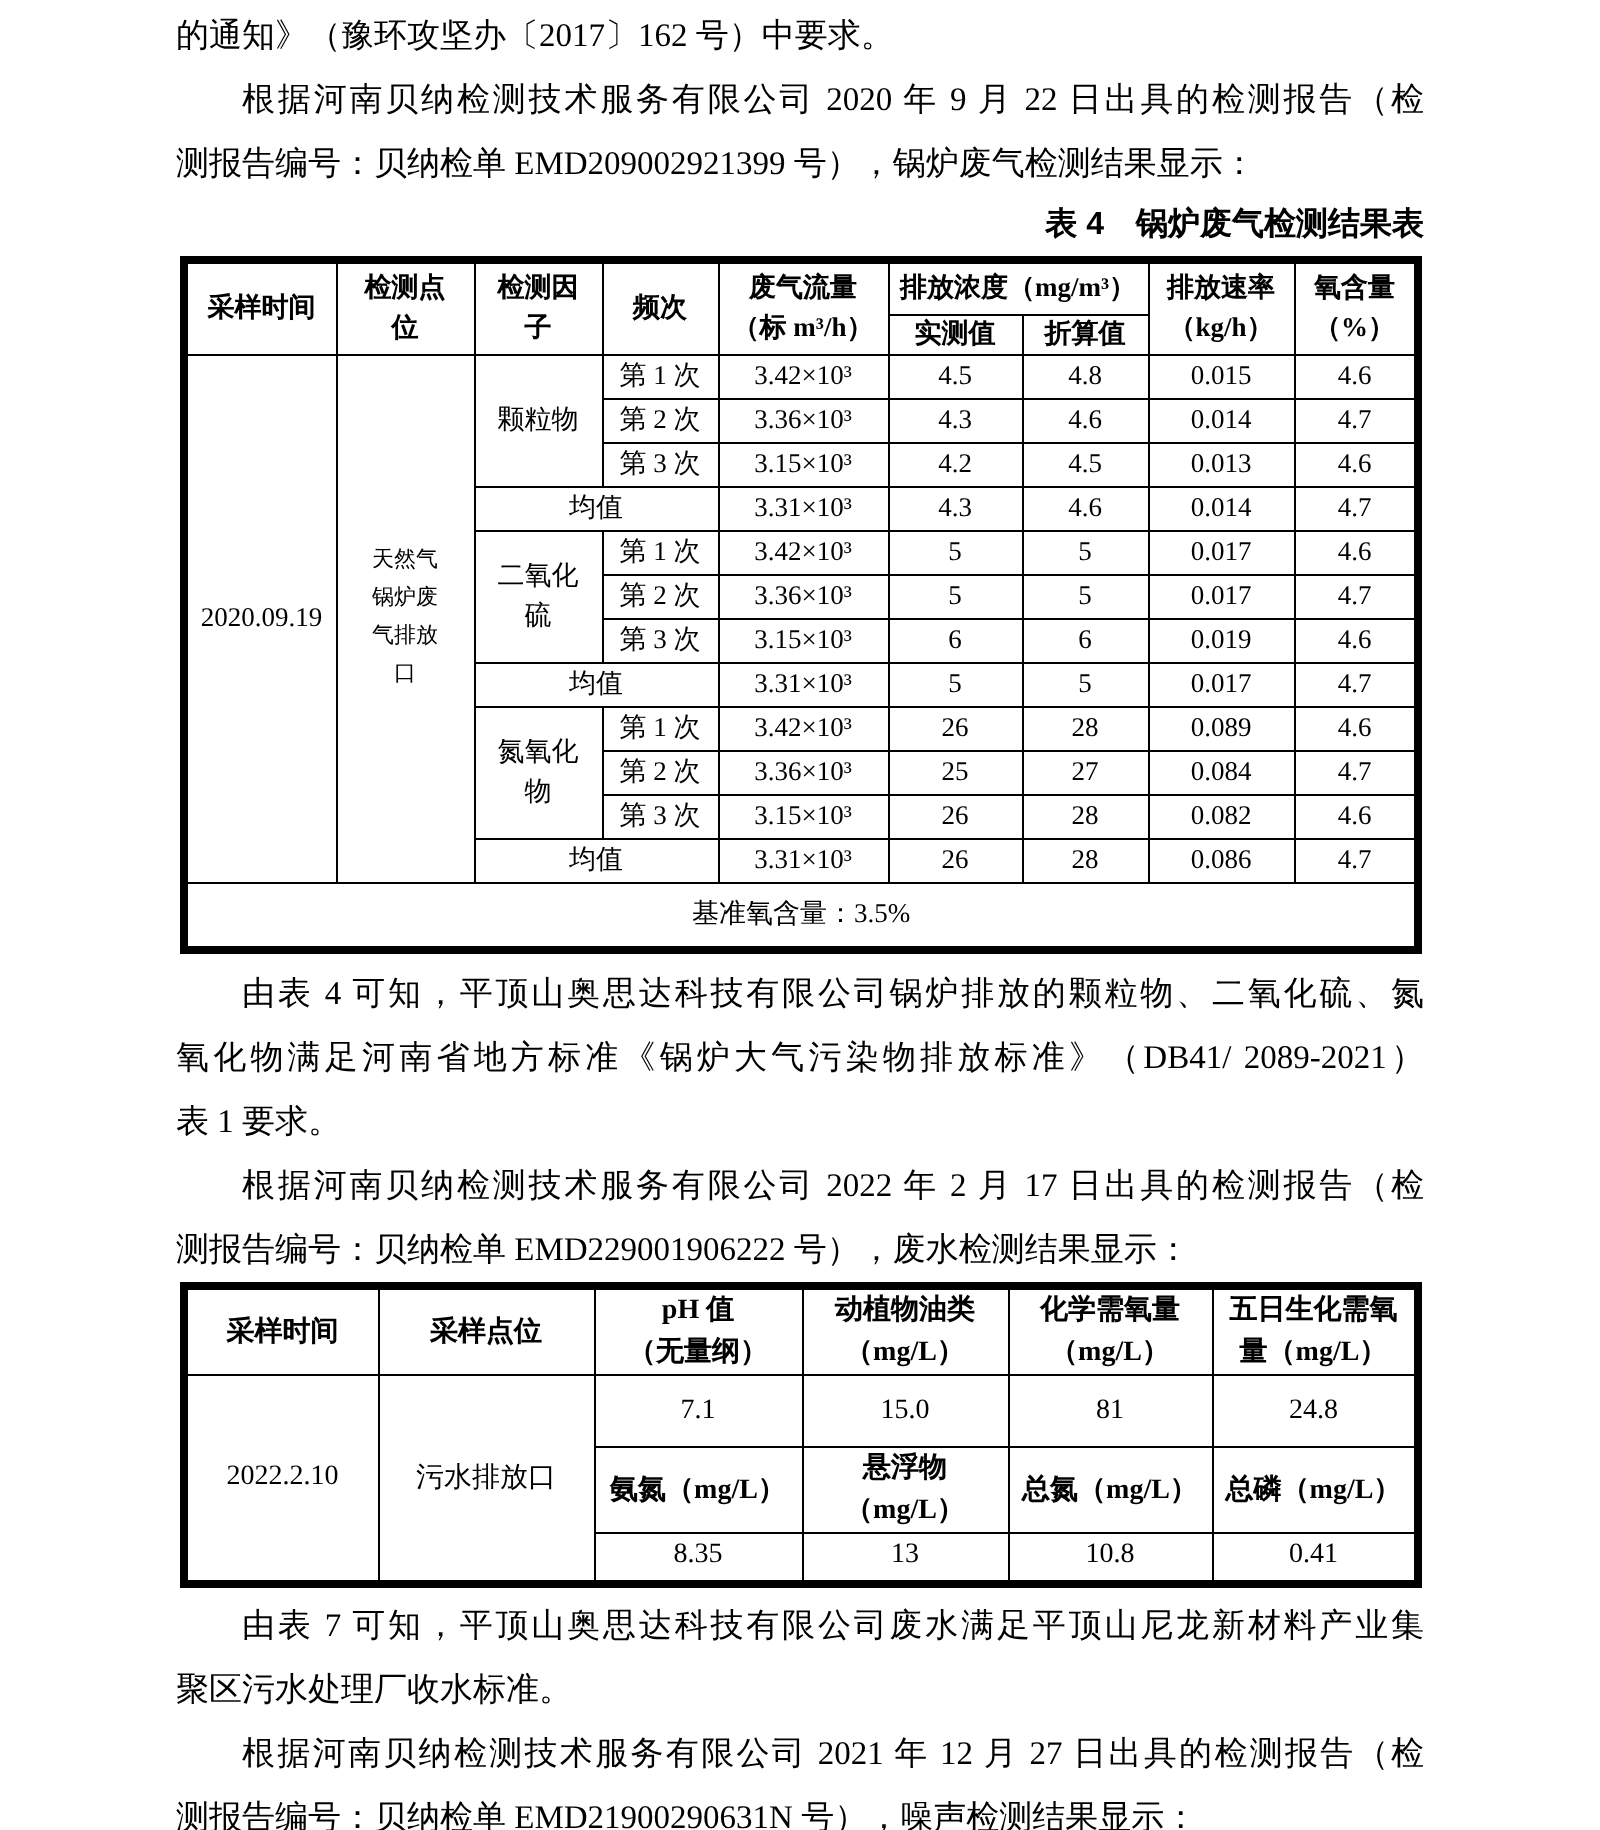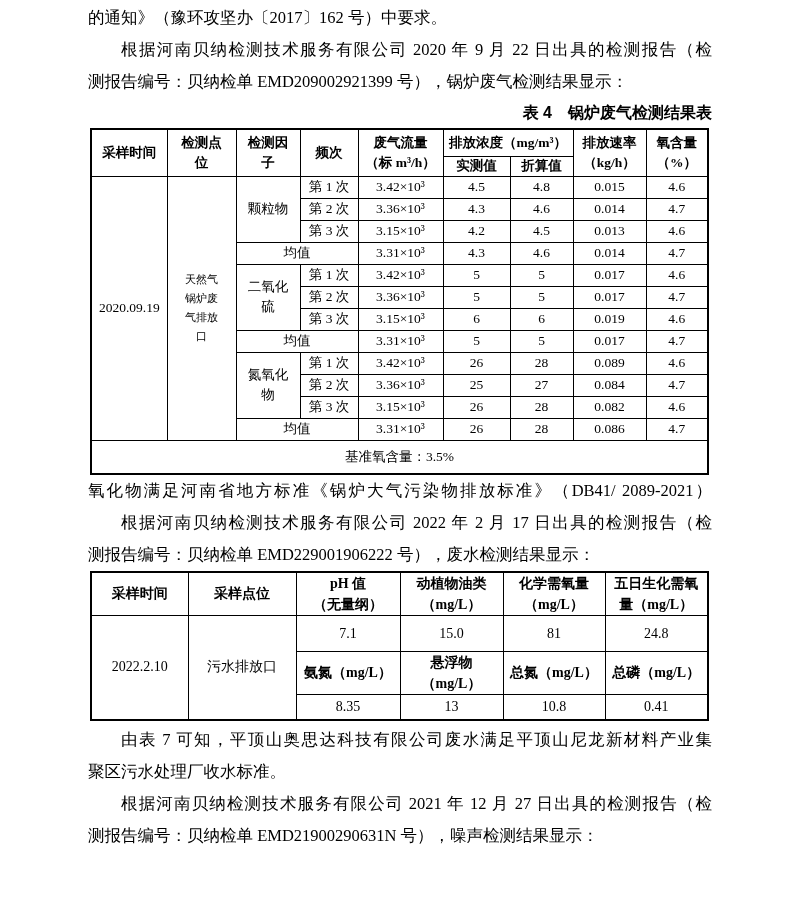--- a/index.html
+++ b/index.html
@@ -11,21 +11,21 @@
   .indent { text-indent:33px; }
   .fill { white-space:normal; text-align:justify; text-align-last:justify; }
   .mt4 { margin-top:4px; }
   .mt3 { margin-top:3px; }
 
   .caption { font-family:"Liberation Sans","DejaVu Sans",sans-serif; font-weight:700;
              font-size:16px; line-height:30px; text-align:right; }
   .caption5 { line-height:31px; }
 
   table { border-collapse:collapse; table-layout:fixed; margin-left:2px;
-          border:2px solid #000000; width:618px; }
+          border:4px solid #000000; width:618px; }
   th,td { border:1px solid #000; text-align:center; vertical-align:middle;
           padding:0 1px; overflow:hidden; }
   th { font-weight:700; }
   .pre { white-space:pre-line; line-height:1.5; }
 
   #t4 th { font-size:13.5px; }
   #t4 td { font-size:13.5px; height:22px; }
   #t4 tr.rh th { height:27px; }
   #t4 tr.rh2 th { height:20px; }
   #t4 td.pt { line-height:1.75; font-size:11px; }
@@ -183,21 +183,23 @@
       <td>28</td>
       <td>0.086</td>
       <td>4.7</td>
     </tr>
     <tr>
       <td colspan="9" class="foot">基准氧含量：3.5%</td>
     </tr>
   </tbody>
     </table>
 
+  <div class="tline indent fill mt4">由表 4 可知，平顶山奥思达科技有限公司锅炉排放的颗粒物、二氧化硫、氮</div>
   <div class="tline fill">氧化物满足河南省地方标准《锅炉大气污染物排放标准》（DB41/ 2089-2021）</div>
+  <div class="tline">表 1 要求。</div>
   <div class="tline indent fill">根据河南贝纳检测技术服务有限公司 2022 年 2 月 17 日出具的检测报告（检</div>
   <div class="tline">测报告编号：贝纳检单 EMD229001906222 号），废水检测结果显示：</div>
 
 
   <table id="t5">
     <colgroup>
       <col style="width:97px">
         <col style="width:108px">
         <col style="width:104px">
       <col style="width:103px">

